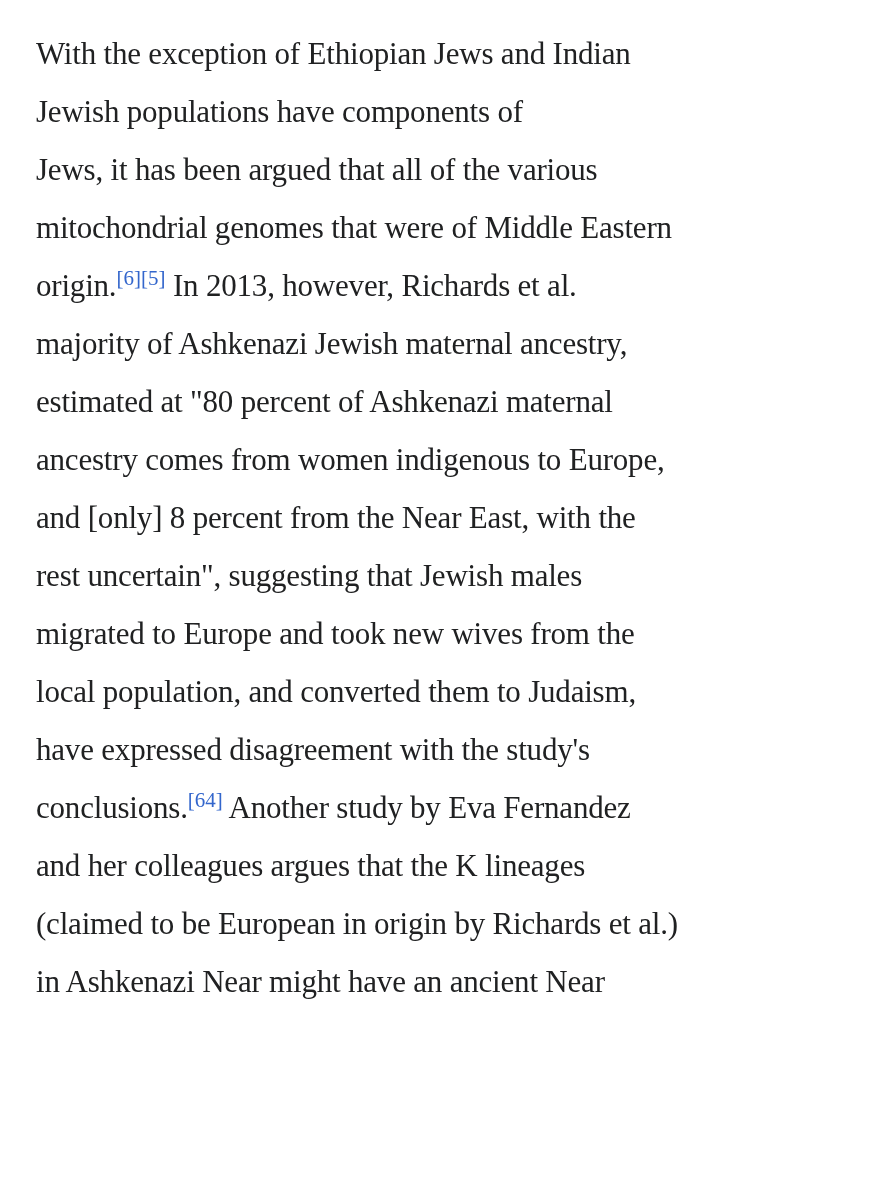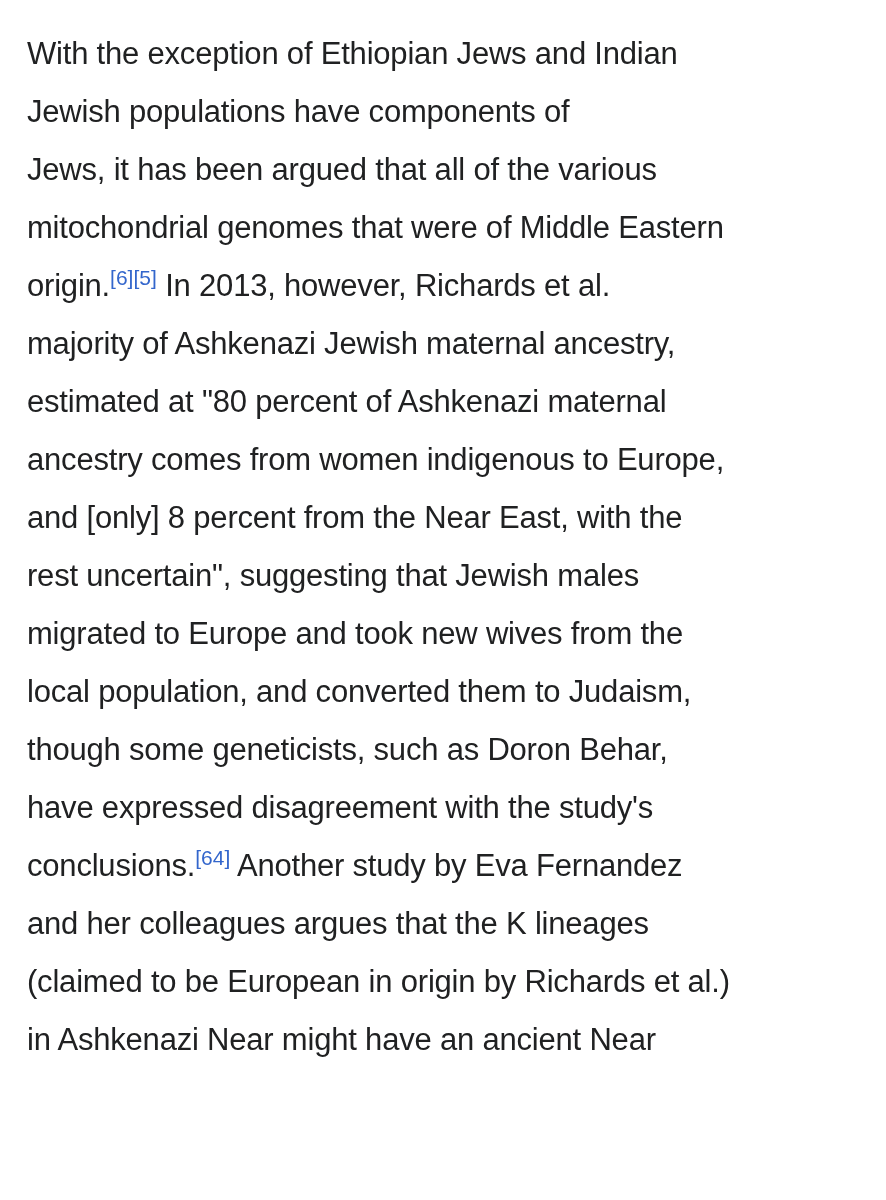--- a/index.html
+++ b/index.html
@@ -5,22 +5,22 @@
   html, body {
     margin: 0;
     padding: 0;
     width: 886px;
     height: 1200px;
     background: #ffffff;
     overflow: hidden;
   }
   .article {
     box-sizing: border-box;
-    padding: 25px 30px 0 27px;
-    font-family: Liberation Sans, sans-serif;
+    padding: 25px 30px 0 36px;
+    font-family: Liberation Serif, serif;
     font-size: 31px;
     letter-spacing: -0.2px;
     color: var(--text-color, #202122);
   }
   .line {
     height: 58px;
     line-height: 58px;
     white-space: nowrap;
   }
   .run {
@@ -45,19 +45,18 @@
     <div class="line"><span class="run">Jews, it has been argued that all of the various</span></div>
     <div class="line"><span class="run">mitochondrial genomes that were of Middle Eastern</span></div>
     <div class="line"><span class="run">origin.</span><a class="cite">[6]</a><a class="cite">[5]</a><span class="run"> In 2013, however, Richards et al.</span></div>
     <div class="line"><span class="run">majority of Ashkenazi Jewish maternal ancestry,</span></div>
     <div class="line"><span class="run">estimated at "80 percent of Ashkenazi maternal</span></div>
     <div class="line"><span class="run">ancestry comes from women indigenous to Europe,</span></div>
     <div class="line"><span class="run">and [only] 8 percent from the Near East, with the</span></div>
     <div class="line"><span class="run">rest uncertain", suggesting that Jewish males</span></div>
     <div class="line"><span class="run">migrated to Europe and took new wives from the</span></div>
     <div class="line"><span class="run">local population, and converted them to Judaism,</span></div>
-    <div class="line"><span class="run">though some geneticists, such as Doron Behar,</span></div>
     <div class="line"><span class="run">have expressed disagreement with the study's</span></div>
     <div class="line"><span class="run">conclusions.</span><a class="cite">[64]</a><span class="run"> Another study by Eva Fernandez</span></div>
     <div class="line"><span class="run">and her colleagues argues that the K lineages</span></div>
     <div class="line"><span class="run">(claimed to be European in origin by Richards et al.)</span></div>
     <div class="line"><span class="run">in Ashkenazi Near might have an ancient Near</span></div>
   </div>
 
 </body></html>

